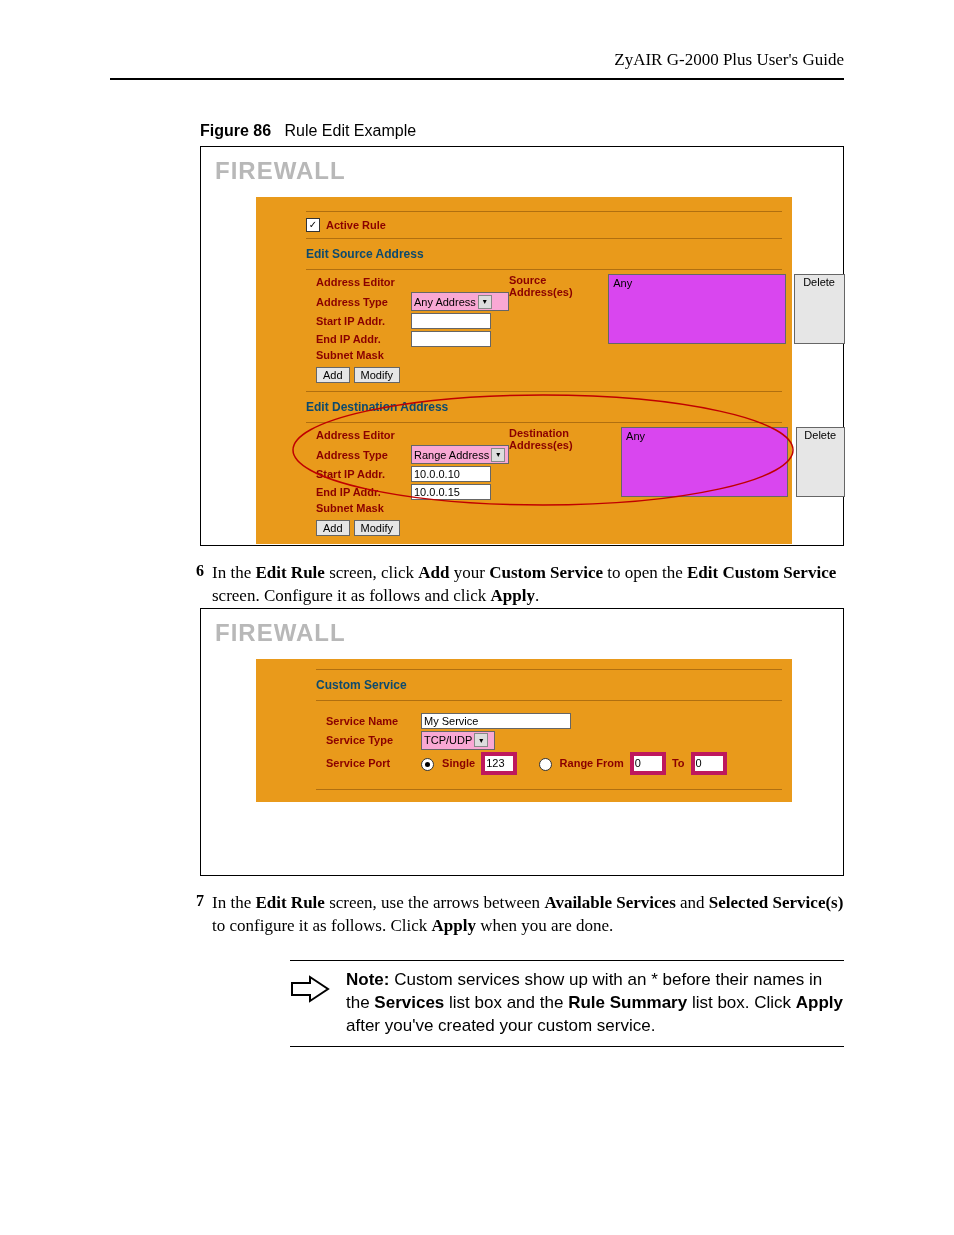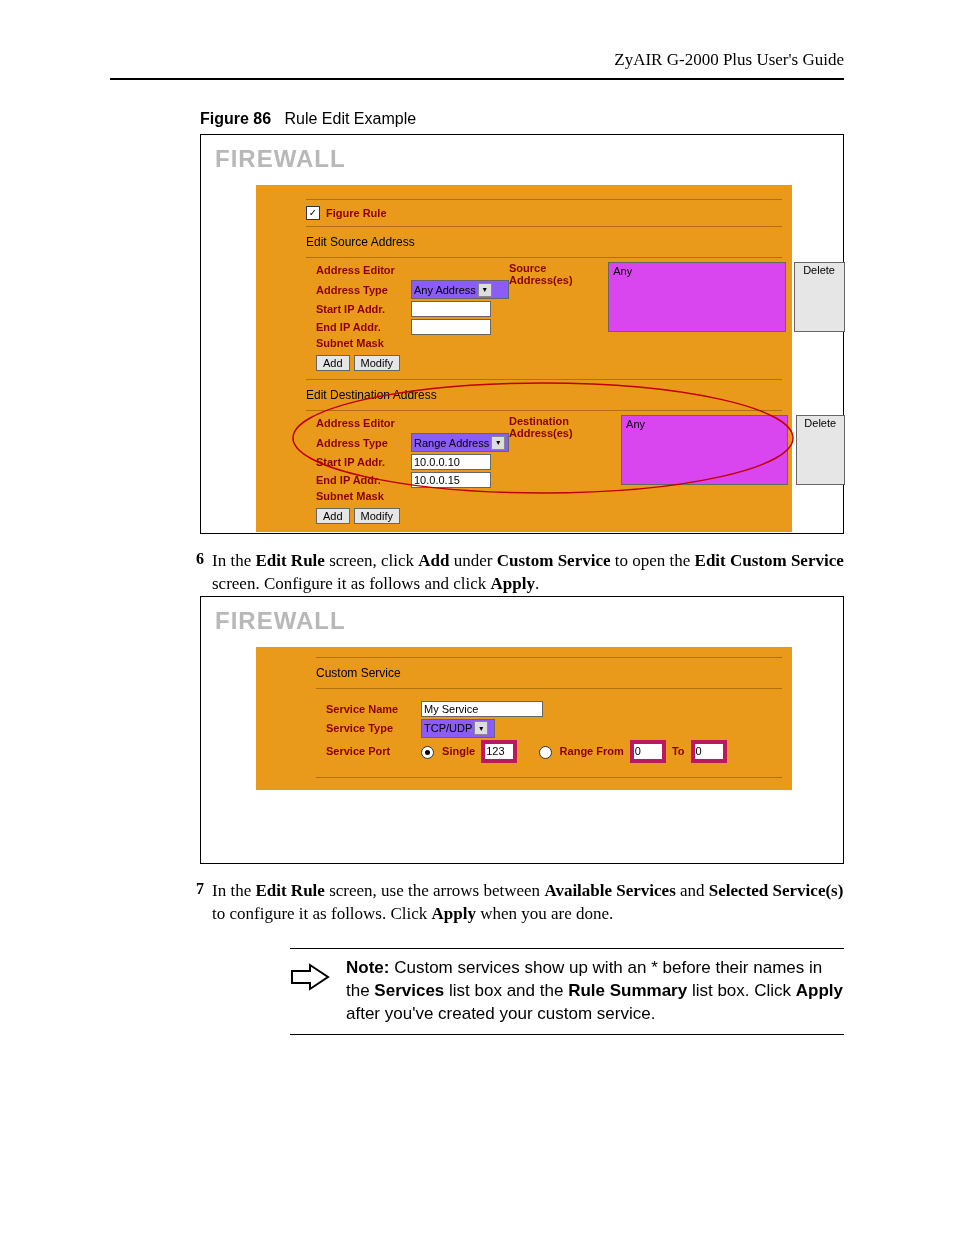--- a/index.html
+++ b/index.html
@@ -12,21 +12,21 @@
   }
   .page {
     padding: 50px 110px 40px 110px;
     box-sizing: border-box;
   }
   .header {
     text-align: right;
     font-size: 17px;
     padding-bottom: 8px;
     border-bottom: 2px solid #000;
-    margin-bottom: 30px;
+    margin-bottom: 42px;
   }
   .figure-caption {
     font-family: Arial, Helvetica, sans-serif;
     font-size: 16px;
     margin: 6px 0 6px 90px;
   }
   .figure-caption .fignum { font-weight: bold; }
   .screenshot {
     margin-left: 90px;
     border: 1px solid #000;
@@ -47,29 +47,29 @@
     background: #e99a1b;
     margin: 0 0 8px 55px;
     padding: 10px 10px 8px 50px;
     width: 536px;
     box-sizing: border-box;
     position: relative;
   }
   .hr-line { border-top: 1px solid #b06f10; margin: 4px 0; }
   .active-row { display: flex; align-items: center; gap: 6px; padding: 2px 0; }
   .active-row .chk { width: 12px; height: 12px; background:#fff; border:1px solid #333; display:inline-flex; align-items:center; justify-content:center; font-size:10px; line-height:10px;}
-  .section-label { color: #000000; font-weight: normal; font-size: 12px; padding: 4px 0; }
+  .section-label { color: #0c4a6e; font-weight: bold; font-size: 12px; padding: 4px 0; }
   .sub-label { color: #8a0000; font-weight: bold; font-size: 11px; }
   .editor-row { display:flex; }
   .editor-left { width: 240px; }
   .editor-right { flex: 1; }
   .field-row { display:flex; align-items:center; margin: 2px 0; }
   .field-row .lbl { width: 95px; color:#8a0000; font-weight:bold; font-size:11px;}
   .txt { background:#fff; border:1px solid #666; height:16px; width:80px; font-family: Arial; font-size:11px; padding:0 2px; box-sizing:border-box;}
-  .sel { background:#8b5cf6; border:1px solid #666; height:17px; font-family: Arial; font-size:11px; display:inline-flex; align-items:center; padding:0 2px;}
+  .sel { background:#f9a8d4; border:1px solid #666; height:17px; font-family: Arial; font-size:11px; display:inline-flex; align-items:center; padding:0 2px;}
   .sel .arrow { background:#ddd; border:1px solid #888; width:12px; height:12px; margin-left:2px; display:inline-flex; align-items:center; justify-content:center; font-size:8px;}
   .btn { background:#e6e6e6; border:1px solid #666; padding:1px 6px; font-family:Arial; font-size:11px; display:inline-block;}
   .btn-row { margin-top:6px; display:flex; gap:4px;}
   .listbox { background:#d946ef; border:1px solid #666; width:190px; height:64px; padding:2px 4px; font-size:11px;}
   .right-stack { display:flex; flex-direction:row; gap:8px;}
   .red-ellipse-wrap { position:relative; }
   .red-ellipse-wrap svg.ellipse { position:absolute; left:-18px; top:-8px; pointer-events:none;}
   .step { display:flex; margin: 16px 0 0 70px; }
   .step .num { width: 24px; font-weight:bold; text-align:right; padding-right:8px;}
   .step .body { flex:1; font-size:17px; line-height:1.35; }
@@ -95,21 +95,21 @@
     <span class="fignum">Figure 86</span>
     &nbsp;&nbsp;<span>Rule Edit Example</span>
   </div>
 
   <div class="screenshot" style="height:400px;">
     <div class="fw-title">FIREWALL</div>
     <div class="orange-panel">
       <div class="hr-line"></div>
       <div class="active-row">
         <span class="chk">✓</span>
-        <span class="sub-label">Figure Rule</span>
+        <span class="sub-label">Active Rule</span>
       </div>
       <div class="hr-line"></div>
 
       <div class="section-label">Edit Source Address</div>
       <div class="hr-line"></div>
       <div class="editor-row">
         <div class="editor-left">
           <div class="sub-label" style="margin:2px 0 4px 10px;">Address Editor</div>
           <div class="field-row" style="margin-left:10px;">
             <span class="lbl">Address Type</span>
@@ -184,35 +184,35 @@
             </div>
           </div>
         </div>
       </div>
     </div>
   </div>
 
   <div class="step">
     <div class="num">6</div>
     <div class="body">
-      <span>In the </span><span class="b">Edit Rule</span><span> screen, click </span><span class="b">Add</span><span> under </span><span class="b">Custom Service</span><span> to open the </span><span class="b">Edit Custom Service</span><span> screen. Configure it as follows and click </span><span class="b">Apply</span><span>.</span>
+      <span>In the </span><span class="b">Edit Rule</span><span> screen, click </span><span class="b">Add</span><span> your </span><span class="b">Custom Service</span><span> to open the </span><span class="b">Edit Custom Service</span><span> screen. Configure it as follows and click </span><span class="b">Apply</span><span>.</span>
     </div>
   </div>
 
 
   <div class="screenshot" style="height:268px;">
     <div class="fw-title">FIREWALL</div>
     <div class="orange-panel" style="padding-left:60px; padding-top:6px;">
       <div class="hr-line"></div>
       <div class="section-label">Custom Service</div>
       <div class="hr-line"></div>
       <div style="padding:6px 0 0 10px;">
         <div class="field-row">
           <span class="lbl">Service Name</span>
-          <input class="txt" style="width: 122px;" value="My Service">
+          <input class="txt" style="width: 150px;" value="My Service">
         </div>
         <div class="field-row">
           <span class="lbl">Service Type</span>
           <span class="sel" style="width:68px;">
             <span>TCP/UDP</span>
             <span class="arrow">▾</span>
           </span>
         </div>
         <div class="field-row">
           <span class="lbl">Service Port</span>

